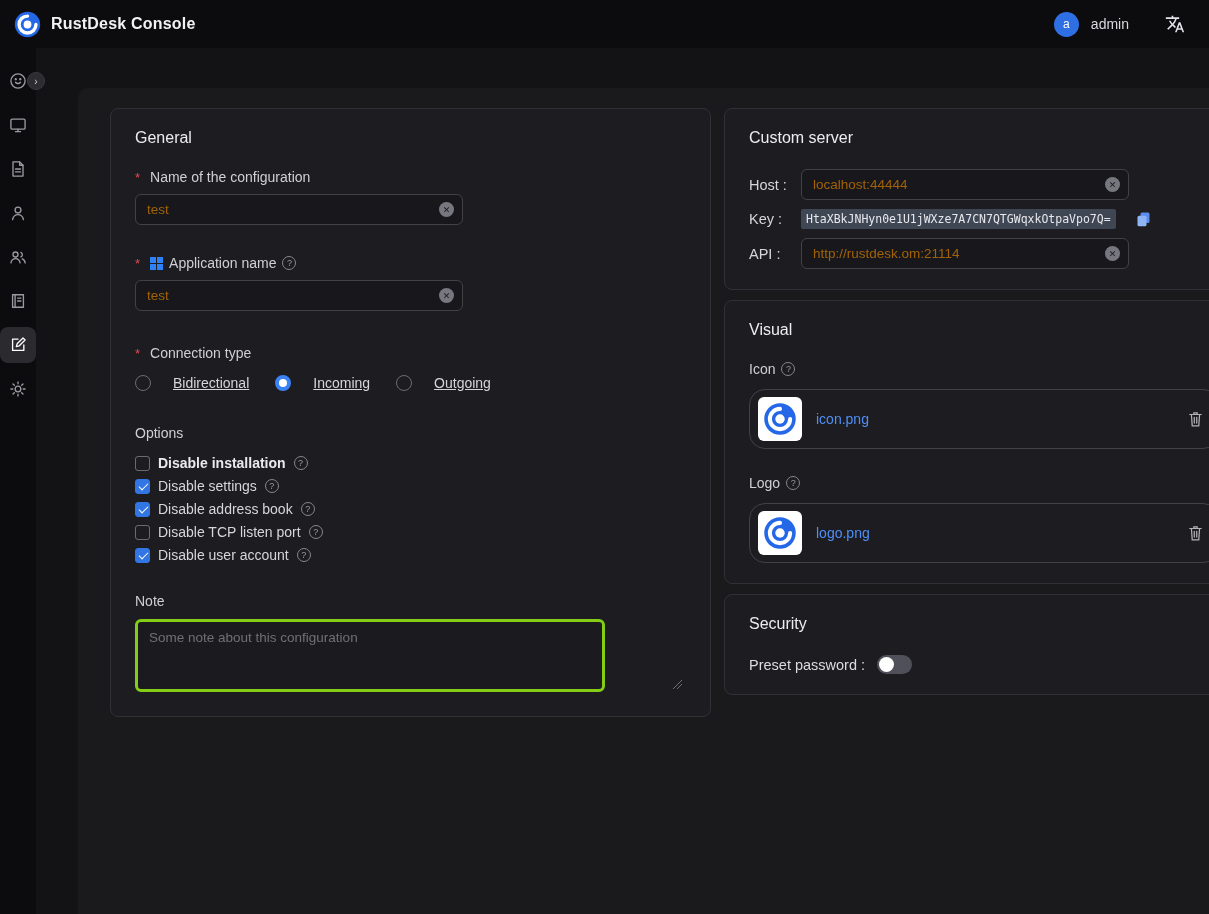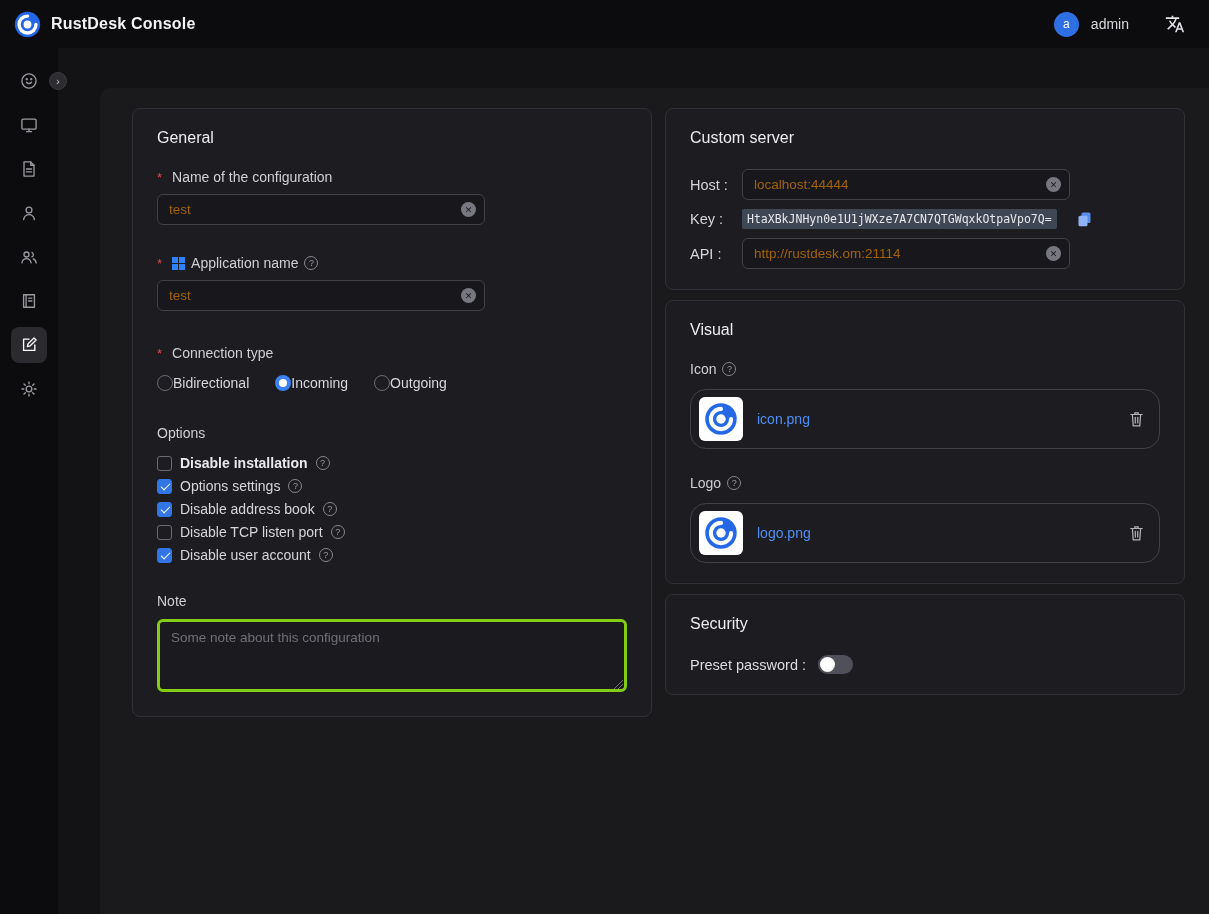--- a/index.html
+++ b/index.html
@@ -30,42 +30,42 @@
     background:#2c2c31; border:1px solid #3a3a40; color:#cfcfd4; font-size:10px; display:flex;
     align-items:center; justify-content:center; cursor:pointer; z-index:5; }
 
   .main { flex:1; background:#131316; padding:40px 0 0 42px; }
   .panel { background:#1a1a1d; border-top-left-radius:10px; height:100%; padding:20px 24px 0 32px;
     display:flex; gap:13px; }
 
   
   .card { background:#1d1d21; border:1px solid #303036; border-radius:8px; padding:20px 24px; }
   .card-title { font-size:16px; color:#ececf0; margin-bottom:22px; }
-  .col-left { width:520px; }
+  .col-left { width:601px; }
   .col-right { width:520px; display:flex; flex-direction:column; gap:10px; }
 
   .req { color:#e5484d; margin-right:4px; font-size:13px; }
   .field-label { font-size:14px; color:#cfcfd4; display:flex; align-items:center; gap:6px; }
   .help-icon { width:14px; height:14px; border-radius:50%; border:1px solid #85858c; color:#9a9aa1;
     font-size:9px; display:inline-flex; align-items:center; justify-content:center; cursor:pointer; }
 
   .text-input-wrap { position:relative; width:328px; margin-top:9px; }
   .text-input { width:100%; height:31px; background:#18181c; border:1px solid #414147; border-radius:6px;
     color:#a16207; font-size:13.5px; padding:0 30px 0 11px; outline:none;
     font-family:"Liberation Sans",sans-serif; }
   .clear-icon { position:absolute; right:9px; top:8px; width:15px; height:15px; border-radius:50%;
     background:#77777f; color:#1d1d21; font-size:9px; display:flex; align-items:center;
     justify-content:center; cursor:pointer; }
 
   .section-gap { margin-top:30px; }
   .section-gap-lg { margin-top:34px; }
 
   
   .radio-row { display:flex; gap:26px; margin-top:14px; }
-  .radio-item { display:flex; align-items:center; gap:0; cursor:pointer; font-size:14px; color:#d6d6da; }
+  .radio-item { display:flex; align-items:center; gap:22px; cursor:pointer; font-size:14px; color:#d6d6da;text-decoration:underline; }
   .radio { width:16px; height:16px; border-radius:50%; border:1px solid #6a6a72; background:transparent; }
   .radio.checked { border:4.5px solid #3b82f6; background:#ffffff; }
 
   
   .check-list { margin-top:14px; display:flex; flex-direction:column; gap:7px; }
   .check-item { display:flex; align-items:center; gap:8px; font-size:14px; color:#d6d6da; cursor:pointer; }
   .check-item .lbl.bold { font-weight:bold; color:#eaeaee; }
   .checkbox { width:15px; height:15px; border-radius:3px; border:1px solid #6a6a72; position:relative;
     background:transparent; flex:0 0 auto; }
   .checkbox.checked { background:#3275e4; border-color:#3275e4; }
@@ -242,21 +242,21 @@
             <span>Options</span>
           </div>
           <div class="check-list">
             <div class="check-item">
               <span class="checkbox"></span>
               <span class="lbl bold">Disable installation</span>
               <span class="help-icon">?</span>
             </div>
             <div class="check-item">
               <span class="checkbox checked"></span>
-              <span class="lbl">Options settings</span>
+              <span class="lbl">Disable settings</span>
               <span class="help-icon">?</span>
             </div>
             <div class="check-item">
               <span class="checkbox checked"></span>
               <span class="lbl">Disable address book</span>
               <span class="help-icon">?</span>
             </div>
             <div class="check-item">
               <span class="checkbox"></span>
               <span class="lbl">Disable TCP listen port</span>

